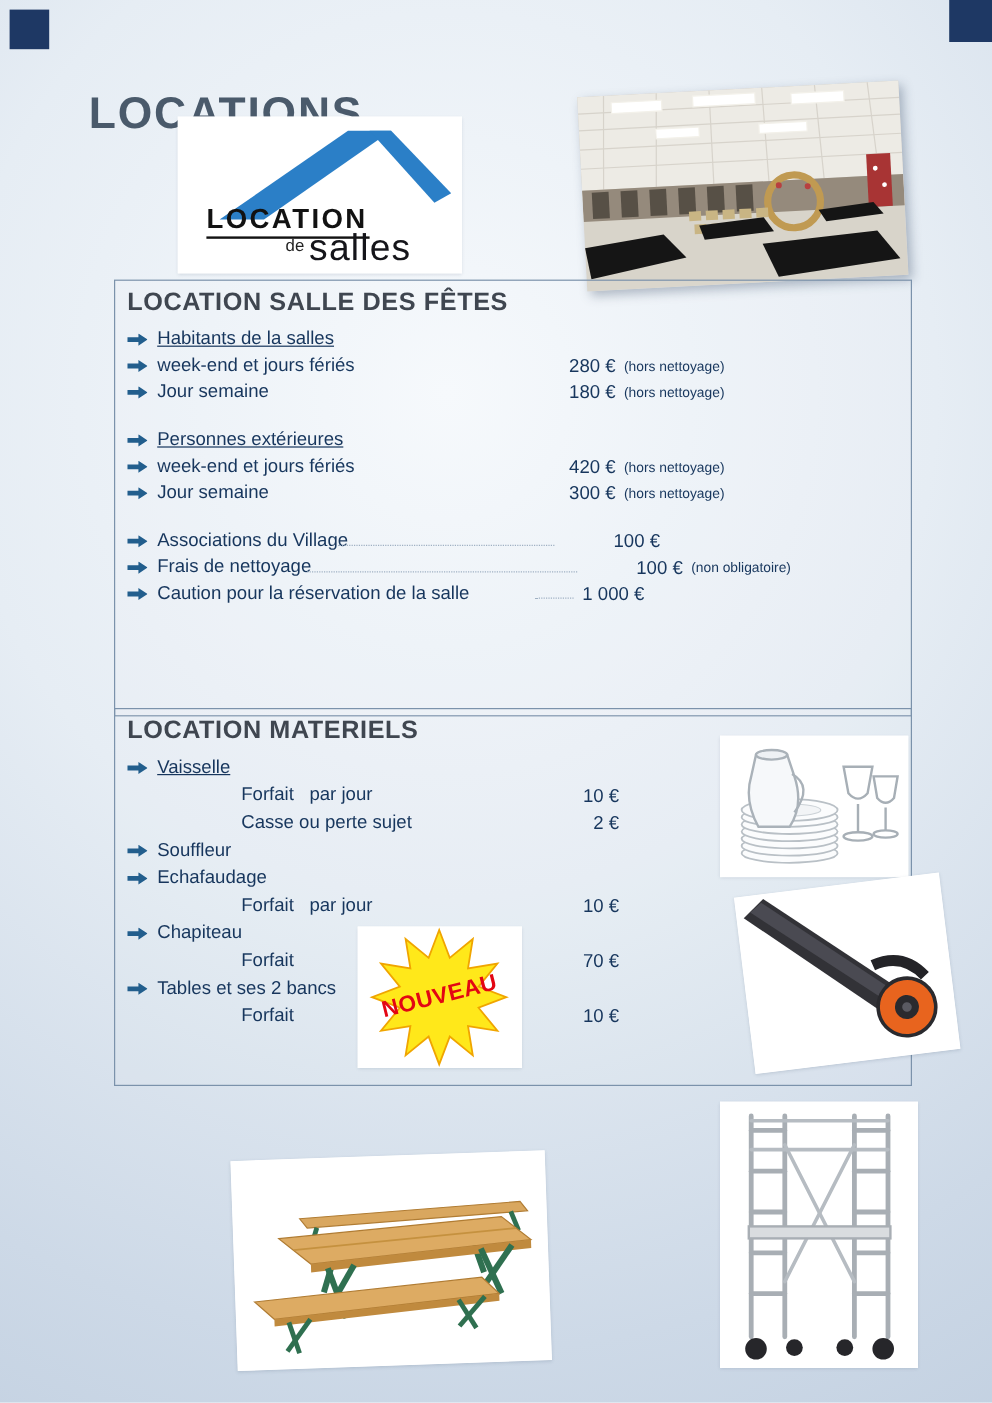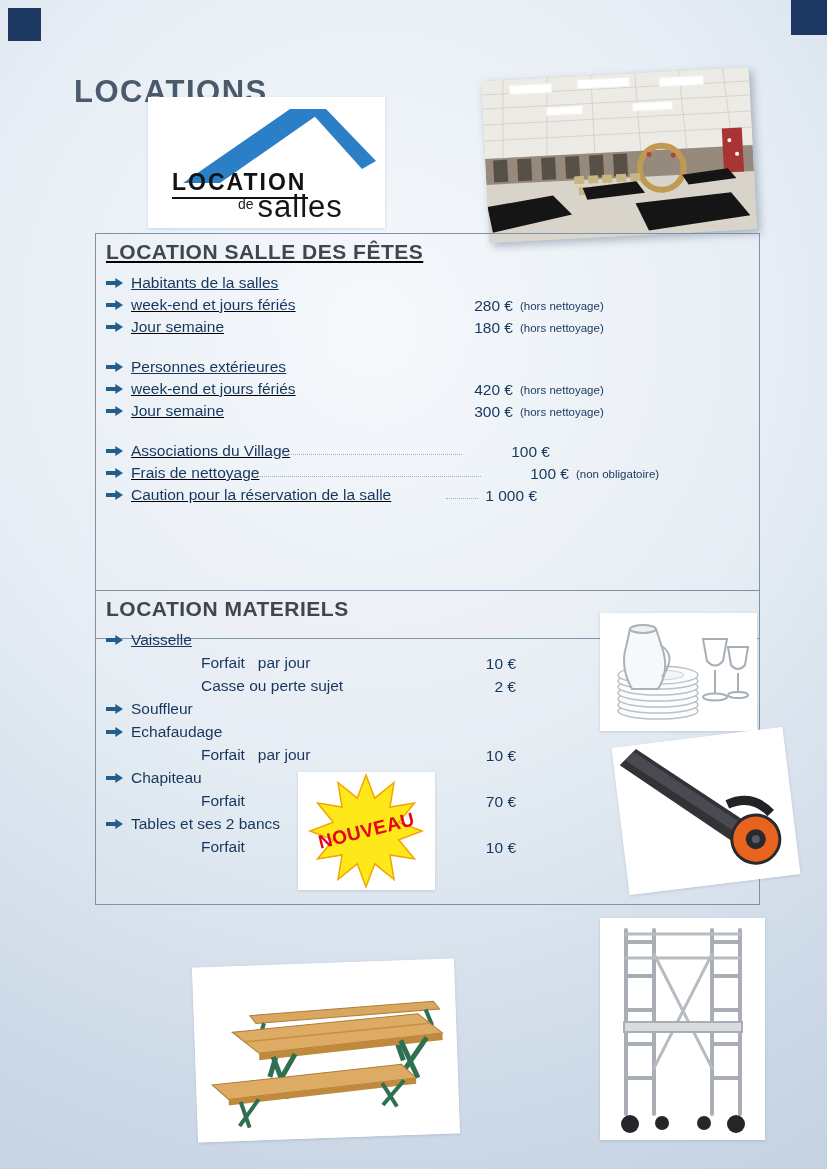--- a/index.html
+++ b/index.html
@@ -2,40 +2,40 @@
 <html><head>
 <meta charset="utf-8">
 <style>
   html,body{margin:0;padding:0;}
   body{font-family:"Liberation Sans",sans-serif;}
   .page{position:relative;width:827px;height:1169px;overflow:hidden;
         background:radial-gradient(130% 95% at 45% 28%, #f6f9fc 0%, #e6edf4 38%, #cdd9e7 72%, #bccbdd 100%);}
   .corner{position:absolute;background:#1e3864;}
   .corner.tl{left:8px;top:8px;width:33px;height:33px;}
   .corner.tr{right:0;top:0;width:36px;height:35px;}
-  .page-title{position:absolute;left:70px;top:70px;margin:4px;font-size:31px;font-weight:bold;
+  .page-title{position:absolute;left:70px;top:70px;margin:4px;font-size:37px;font-weight:bold;
               letter-spacing:1.5px;color:#4a5a6b;}
 
   
   .logo{position:absolute;left:148px;top:97px;width:237px;height:131px;background:#fff;
         box-shadow:0 1px 3px rgba(50,70,100,.18);}
   .logo svg{position:absolute;left:0;top:0;}
   .logo-word{position:absolute;left:24px;top:72px;font-size:23px;font-weight:bold;letter-spacing:2px;color:#121212;}
   .logo-rule{position:absolute;left:24px;top:100px;width:136px;height:2px;background:#121212;}
   .logo-sub{position:absolute;left:90px;top:92px;white-space:nowrap;}
   .logo-de{font-size:14px;color:#222;margin-right:4px;vertical-align:8px;}
   .logo-salles{font-size:31px;color:#15151a;letter-spacing:1px;}
 
   .hall-photo{position:absolute;left:485px;top:74px;width:268px;height:162px;transform:rotate(-3deg);
               box-shadow:3px 4px 9px rgba(40,60,90,.35);background:#ddd;}
 
   
   .box{position:absolute;left:95px;width:665px;border:1px solid #7b92ab;box-sizing:border-box;
        padding:6px 0 0 10px;background:rgba(255,255,255,0.05);}
-  .box1{top:233px;height:406px;text-decoration:underline;}
+  .box1{top:233px;height:364px;}
   .box2{top:590px;height:315px;}
   .box h2{margin:0 0 8px 0;font-size:21px;line-height:24px;font-weight:bold;color:#3f4650;letter-spacing:.5px;}
 
   .row{position:relative;height:22px;display:flex;align-items:center;}
   .box2 .row{margin-bottom:1px;}
   .gap{height:18px;}
   .arrow{flex:0 0 17px;height:11px;margin-right:8px;background:#225e8d;
          clip-path:polygon(0 32%,55% 32%,55% 4%,100% 50%,55% 96%,55% 68%,0 68%);}
   .sub .label{margin-left:95px;}
   .label{font-size:15.5px;color:#17365d;white-space:pre;}

